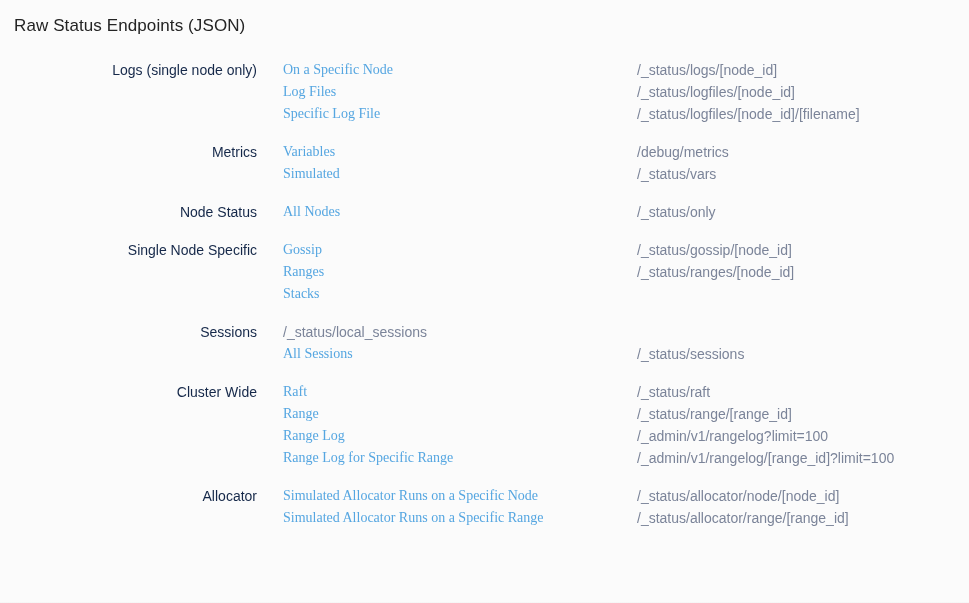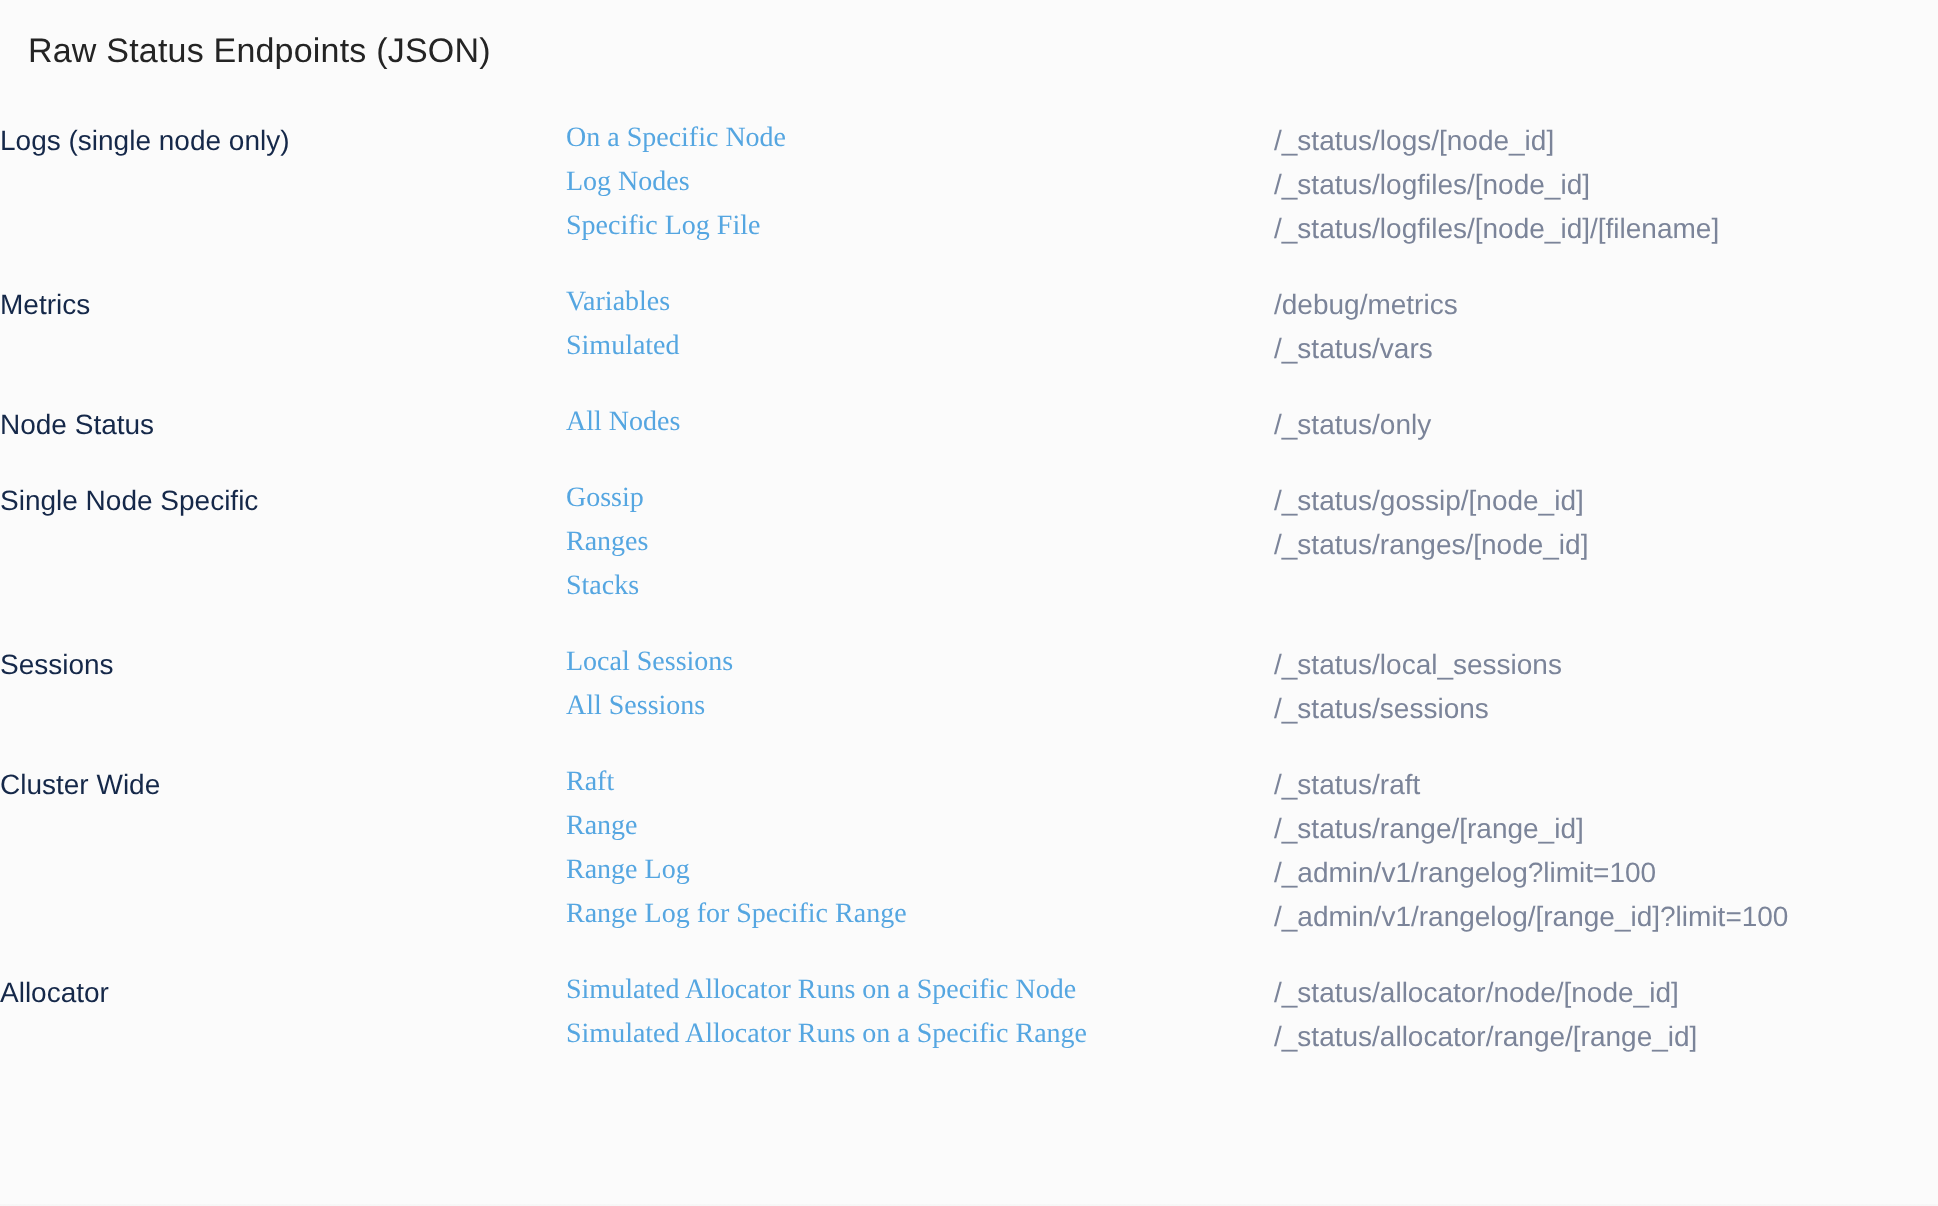--- a/index.html
+++ b/index.html
@@ -36,20 +36,21 @@
     margin-top: 20px;
   }
   .endpoint-group {
     display: flex;
     align-items: flex-start;
     margin-bottom: 16px;
   }
   .group-category {
     width: 257px;
     flex: 0 0 257px;
+    text-align: right;
     font-size: 14px;
     line-height: 22px;
     color: var(--category);
   }
   .group-rows {
     flex: 1 1 auto;
     margin-left: 26px;
   }
   .endpoint-row {
     display: flex;
@@ -90,21 +91,21 @@
   <div class="endpoints-table">
       <div class="endpoint-group">
     <div class="group-category">Logs (single node only)</div>
     <div class="group-rows">
 
     <div class="endpoint-row">
         <a class="endpoint-link" href="#">On a Specific Node</a>
         <span class="endpoint-path">/_status/logs/[node_id]</span>
       </div>
           <div class="endpoint-row">
-        <a class="endpoint-link" href="#">Log Nodes</a>
+        <a class="endpoint-link" href="#">Log Files</a>
         <span class="endpoint-path">/_status/logfiles/[node_id]</span>
       </div>
           <div class="endpoint-row">
         <a class="endpoint-link" href="#">Specific Log File</a>
         <span class="endpoint-path">/_status/logfiles/[node_id]/[filename]</span>
       </div>
         </div>
   </div>
       <div class="endpoint-group">
     <div class="group-category">Metrics</div>
@@ -145,21 +146,20 @@
           <div class="endpoint-row">
         <a class="endpoint-link" href="#">Stacks</a>
       </div>
         </div>
   </div>
       <div class="endpoint-group">
     <div class="group-category">Sessions</div>
     <div class="group-rows">
 
     <div class="endpoint-row">
-        <a class="endpoint-link" href="#">Local Sessions</a>
         <span class="endpoint-path">/_status/local_sessions</span>
       </div>
           <div class="endpoint-row">
         <a class="endpoint-link" href="#">All Sessions</a>
         <span class="endpoint-path">/_status/sessions</span>
       </div>
         </div>
   </div>
       <div class="endpoint-group">
     <div class="group-category">Cluster Wide</div>

